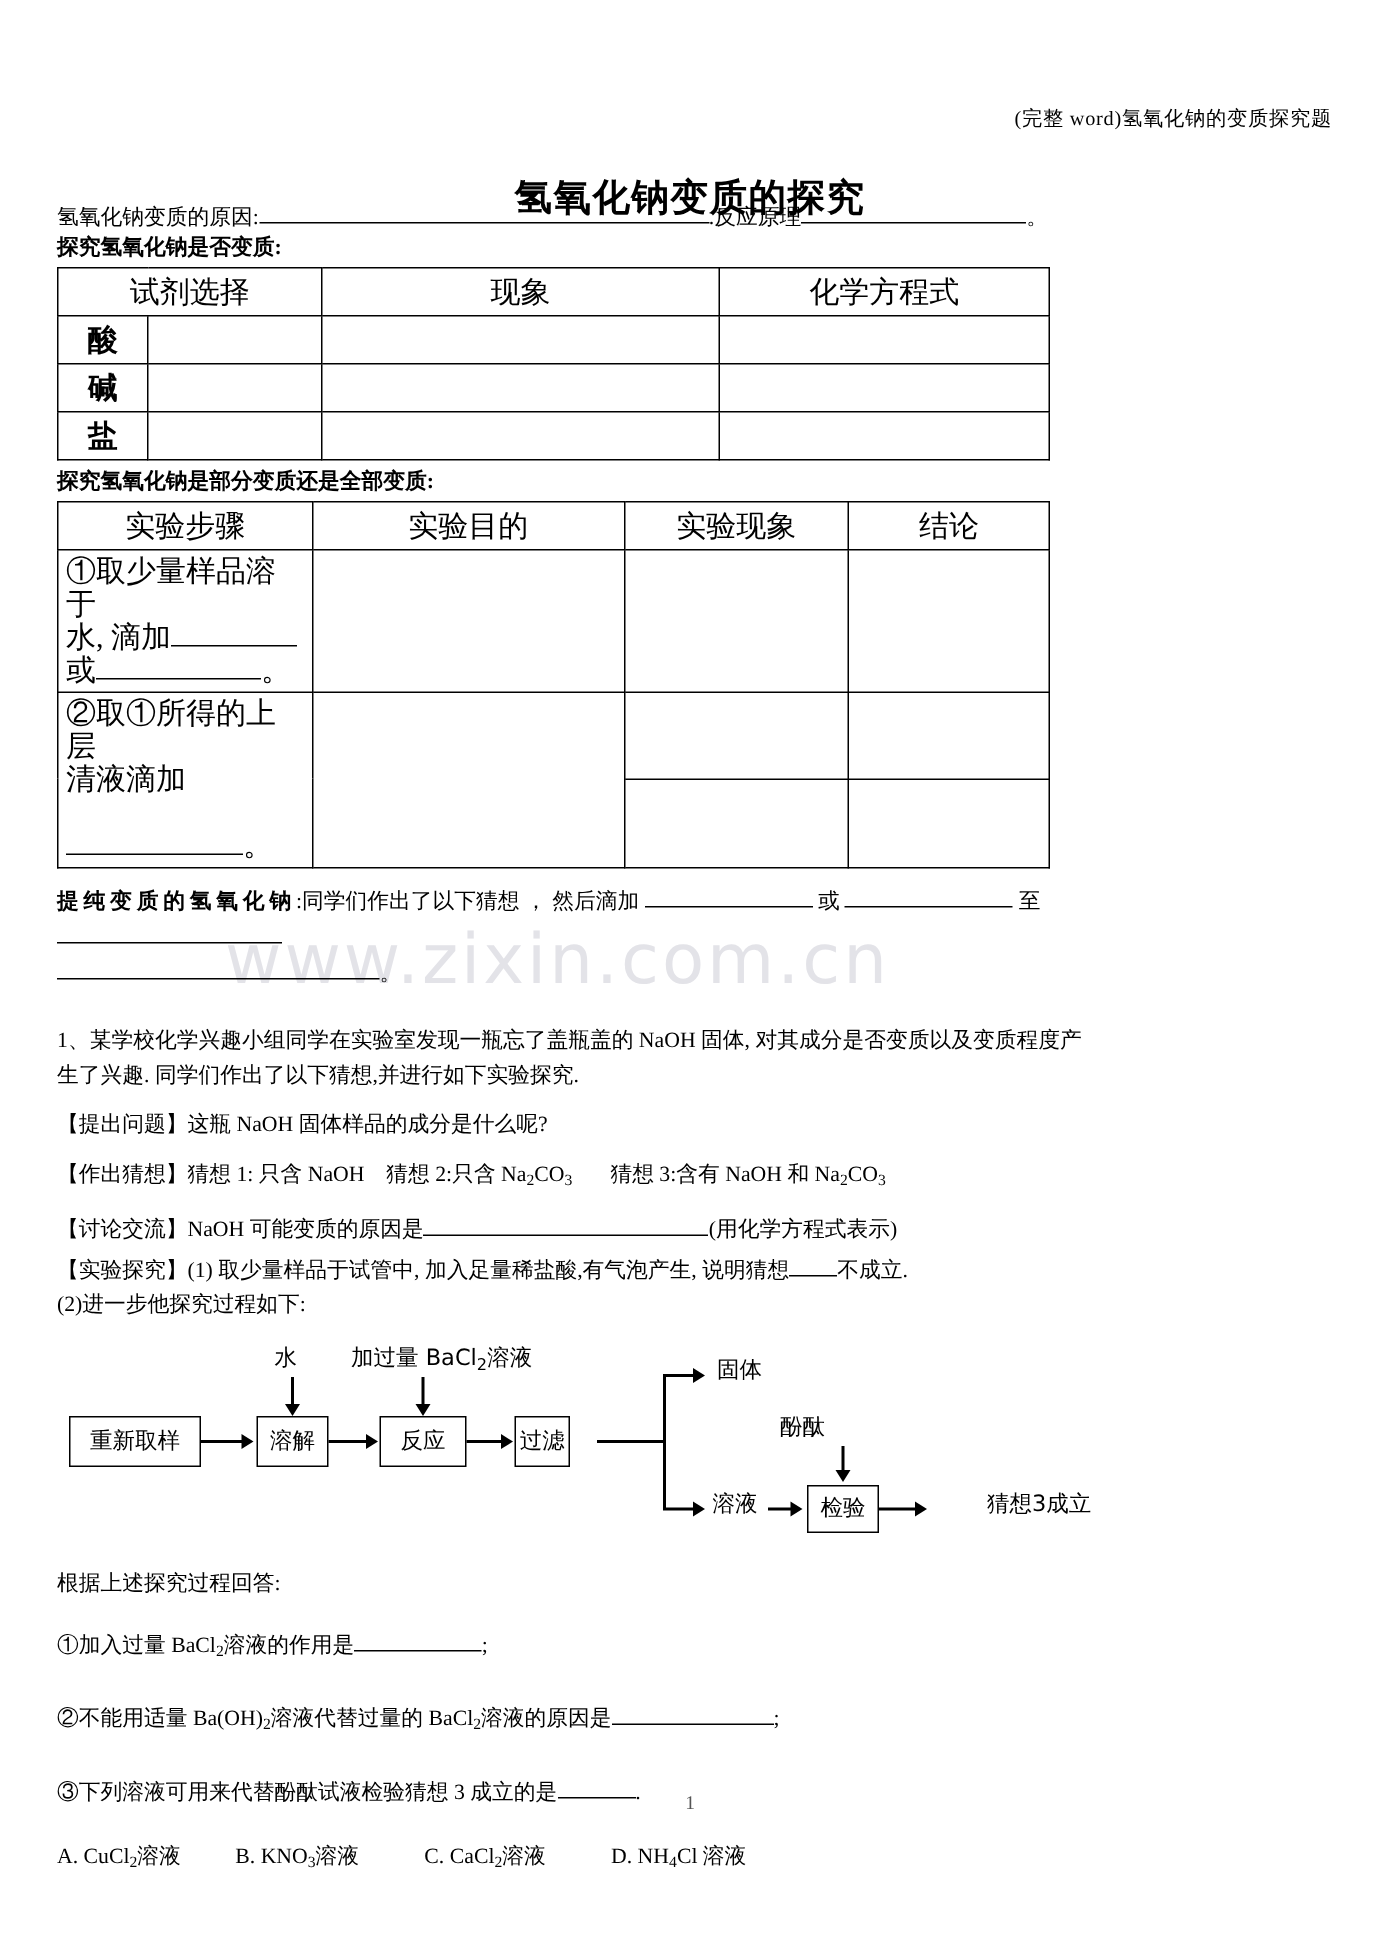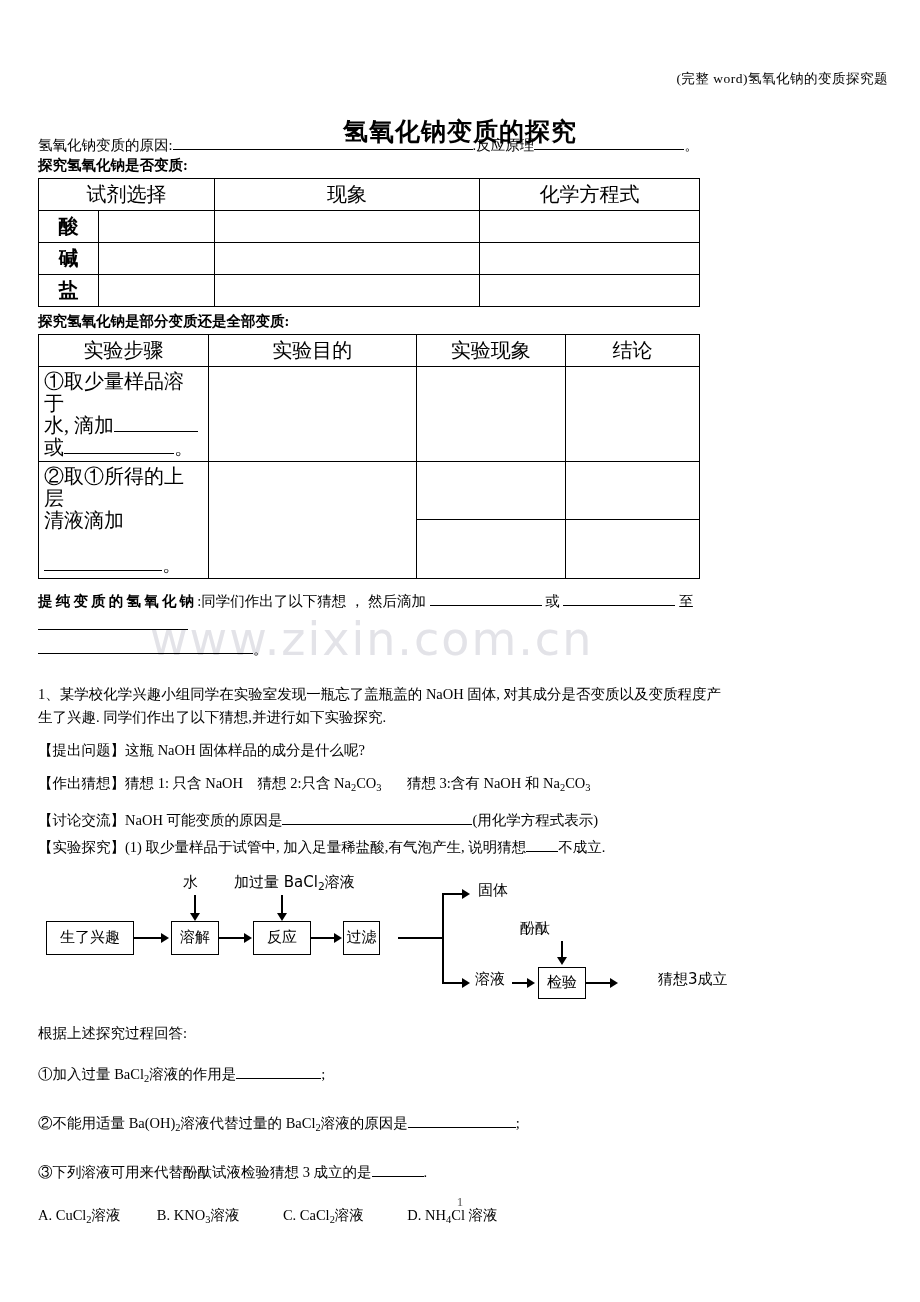--- a/index.html
+++ b/index.html
@@ -224,26 +224,27 @@
       </div>
 
       <div class="qline">
         <span>【讨论交流】NaOH 可能变质的原因是</span><span class="blank" style="width:190px"></span><span>(用化学方程式表示)</span>
       </div>
 
       <div style="margin-top:4px">
         <span>【实验探究】(1) 取少量样品于试管中, 加入足量稀盐酸,有气泡产生, 说明猜想</span><span class="blank" style="width:32px"></span><span>不成立.</span>
       </div>
 
+      <div>(2)进一步他探究过程如下:</div>
     </div>
 
     <div class="flow">
 
       <div class="fbox" style="left:8px;  top:50px; width:88px; height:34px;">
-          <span>生了兴趣</span>
+          <span>重新取样</span>
         </div>
       <div class="fbox" style="left:133px;top:50px; width:48px; height:34px;">
           <span>溶解</span>
         </div>
       <div class="fbox" style="left:215px;top:50px; width:58px; height:34px;">
           <span>反应</span>
         </div>
       <div class="fbox" style="left:305px;top:50px; width:37px; height:34px;">
           <span>过滤</span>
         </div>

